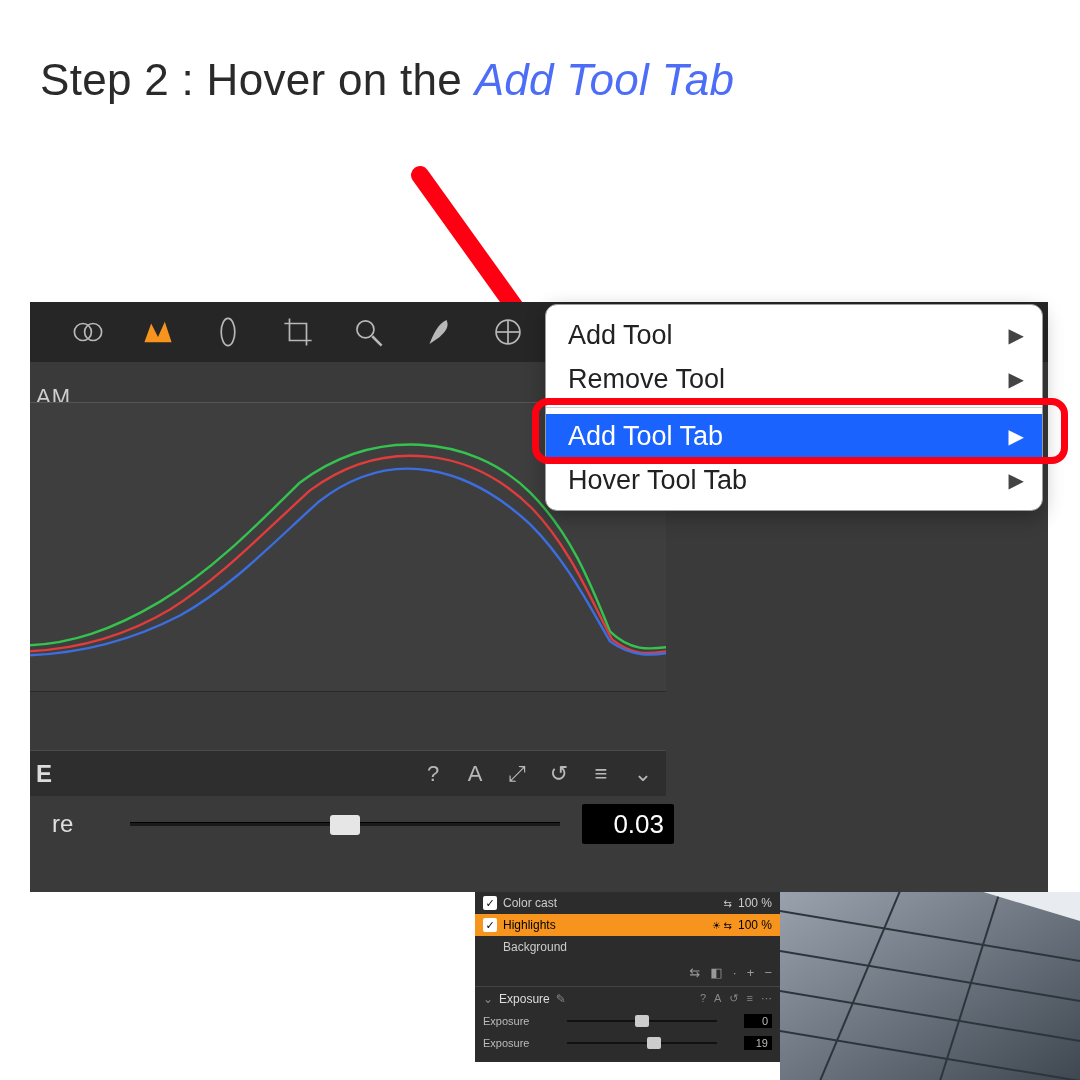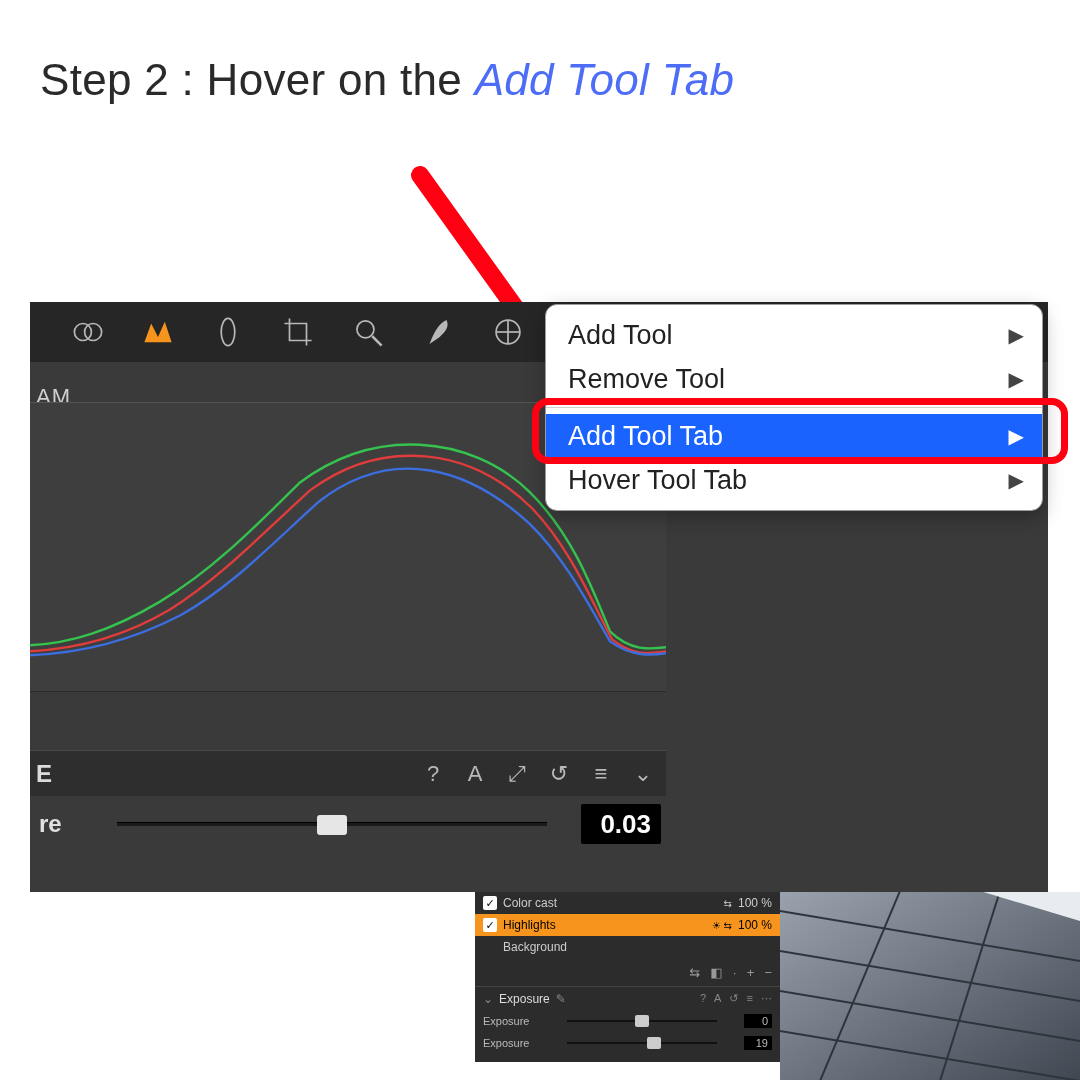--- a/index.html
+++ b/index.html
@@ -31,27 +31,27 @@
   .exif .shutter { position: absolute; left: 200px; }
   .exif .fstop { position: absolute; right: 10px; }
 
   
   .panel-hdr { position: absolute; left: 0; top: 448px; width: 636px; height: 46px; background: #2e2e2e; border-top: 1px solid #4a4a4a; display: flex; align-items: center; color: #dcdcdc; font-size: 24px; font-weight: 600; }
   .panel-hdr .lbl { position: absolute; left: 6px; }
   .panel-hdr .icons { position: absolute; right: 10px; display: flex; gap: 16px; align-items: center; font-weight: 400; }
   .panel-hdr .ic { width: 26px; height: 26px; display: flex; align-items: center; justify-content: center; color: #b8b8b8; font-size: 22px; }
 
   
-  .sliders { position: absolute; left: 3px; top: 494px; width: 636px; font-weight: bold; }
+  .sliders { position: absolute; left: 16px; top: 494px; width: 636px; }
   .srow { position: relative; height: 56px; display: flex; align-items: center; }
   .srow .slabel { position: absolute; left: 6px; color: #e0e0e0; font-size: 24px; }
   .srow .track { position: absolute; left: 84px; width: 430px; height: 4px; background: #1a1a1a; border-top: 1px solid #000; }
   .srow .notch { position: absolute; width: 2px; height: 14px; background: #888; top: -5px; }
   .srow .thumb { position: absolute; top: -8px; width: 30px; height: 20px; background: #e6e6e6; border-radius: 3px; transform: translateX(-50%); }
-  .srow .val { position: absolute; right: 8px; width: 80px; height: 40px; background: #000; color: #fff; font-size: 26px; display: flex; align-items: center; justify-content: flex-end; padding-right: 10px; border-radius: 2px; }
+  .srow .val { position: absolute; right: 8px; width: 92px; height: 40px; background: #000; color: #fff; font-size: 26px; display: flex; align-items: center; justify-content: flex-end; padding-right: 10px; border-radius: 2px; }
 
   
   .ctxmenu { position: absolute; left: 545px; top: 304px; width: 498px; background: #fff; border: 1px solid #9c9c9c; border-radius: 12px; box-shadow: 0 6px 20px rgba(0,0,0,0.3); padding: 8px 0; }
   .ctxmenu .item { height: 44px; display: flex; align-items: center; padding: 0 22px; font-size: 27px; color: #222; position: relative; }
   .ctxmenu .item .arr { position: absolute; right: 18px; font-size: 20px; color: #444; }
   .ctxmenu .item.sel { background: #1b63ff; color: #fff; }
   .ctxmenu .item.sel .arr { color: #fff; }
   .ctxmenu .sep { height: 1px; background: #d0d0d0; margin: 6px 0; }
 
   .red-hl { position: absolute; border: 7px solid #ff0012; border-radius: 16px; pointer-events: none; }

